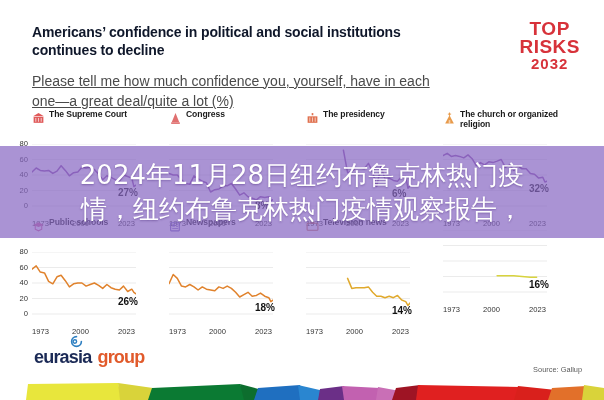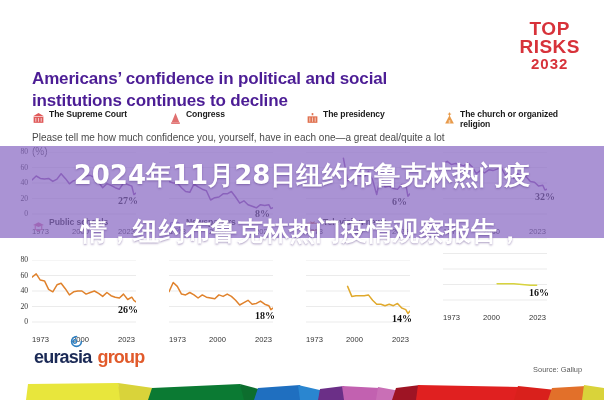--- a/index.html
+++ b/index.html
@@ -9,27 +9,26 @@
     font-family:"Liberation Sans","DejaVu Sans",sans-serif;
     position:relative;
     overflow:hidden;
     -webkit-font-smoothing:antialiased;
   }
   .page{position:relative;width:604px;height:400px;background:#fff;}
 
   
   .header{position:absolute;left:32px;top:24px;width:420px;}
   .headline{
-    font-size:17px;line-height:1.28;font-weight:600;color:#4c1d95;
+    font-size:14px;line-height:1.28;font-weight:600;color:#0f172a;
     letter-spacing:-0.15px;
-    margin-top:44px;
   }
   .subhead{
-    margin-top:19px;
-    font-size:10px;line-height:1.45;color:#4a4a4a;font-weight:400;
+    margin-top:11px;
+    font-size:14px;line-height:1.45;color:#4a4a4a;font-weight:400;text-decoration:underline;
   }
 
   .toprisks{
     position:absolute;right:24px;top:20px;text-align:center;
     color:#d7323a;font-weight:800;letter-spacing:0.5px;
   }
   .toprisks .l1{font-size:19px;line-height:0.96;}
   .toprisks .l2{font-size:19px;line-height:0.96;}
   .toprisks .l3{font-size:15px;line-height:1.05;letter-spacing:1px;}
 
@@ -45,21 +44,21 @@
   .cell.c2{left:274px;}
   .cell.c3{left:411px;}
 
   .cell-head{display:flex;align-items:flex-start;gap:4px;height:22px;}
   .cat-icon{flex:0 0 auto;width:13px;height:13px;position:relative;margin-top:1px;}
   .cat-label{
     font-size:8.6px;font-weight:700;color:#1b1b1b;line-height:1.12;
     letter-spacing:-0.1px;padding-top:0px;
   }
 
-  .plot{position:relative;height:74px;margin-top:20px;font-family:Liberation Serif, serif;}
+  .plot{position:relative;height:74px;margin-top:12px;}
   .plot svg{display:block;}
 
   .ylab{
     position:absolute;left:-22px;font-size:7.6px;color:#333;
     text-align:right;width:18px;
   }
   .xaxis{position:relative;height:12px;margin-top:1px;}
   .xtick{position:absolute;font-size:7.6px;color:#333;}
   .xtick.t0{left:0px;}
   .xtick.t1{left:40px;}
@@ -71,26 +70,25 @@
 
   
   .overlay{
     position:absolute;left:0;top:146px;width:604px;height:92px;
     background:rgba(137,106,196,0.72);
     display:flex;align-items:center;justify-content:center;
     flex-direction:column;
   }
   .overlay-text{
     font-family:"DejaVu Sans","Liberation Sans",sans-serif;
-    color:#ffffff;font-weight:700;font-size:26px;line-height:1.32;
+    color:#ffffff;font-weight:400;font-size:26px;line-height:1.32;
     text-align:center;letter-spacing:0px;
     text-shadow:0 1px 2px rgba(70,40,120,0.45);
     width:560px;
     word-break:break-all;
-    margin-top:22px;
   }
 
   
   .footer{position:absolute;left:0;bottom:0;width:604px;}
   .logo{position:absolute;left:34px;bottom:32px;}
   .logo-mark{
     position:absolute;left:36px;top:-12px;width:13px;height:13px;
   }
   .logo-text{font-size:18px;font-weight:800;letter-spacing:-0.8px;}
   .logo-a{color:#1b2a56;}
@@ -220,21 +218,21 @@
     <div class="plot">
 
       <svg width="104" height="68">
         <line x1="0" y1="62.0" x2="104" y2="62.0" stroke="#e3e3e3" stroke-width="0.7"></line>
               <line x1="0" y1="46.5" x2="104" y2="46.5" stroke="#e3e3e3" stroke-width="0.7"></line>
               <line x1="0" y1="31.0" x2="104" y2="31.0" stroke="#e3e3e3" stroke-width="0.7"></line>
               <line x1="0" y1="15.5" x2="104" y2="15.5" stroke="#e3e3e3" stroke-width="0.7"></line>
               <line x1="0" y1="0.0" x2="104" y2="0.0" stroke="#e3e3e3" stroke-width="0.7"></line>
         <polyline points="0.0,11.6 4.2,9.3 8.3,12.4 12.5,11.6 16.6,12.4 20.8,13.9 25.0,10.9 29.1,14.7 33.3,21.7 37.4,18.6 41.6,20.9 45.8,17.8 49.9,18.6 54.1,17.1 58.2,15.5 62.4,23.3 66.6,20.9 70.7,26.4 74.9,21.7 79.0,24.8 83.2,24.8 87.4,29.4 91.5,30.2 95.7,34.1 99.8,33.3 101.9,38.0 104.0,37.2" fill="none" stroke="#8e4fa8" stroke-width="1.5" stroke-linejoin="round" stroke-linecap="round"></polyline>
       </svg>
-      <div class="endlabel" style="left:92px; top:39.2px;">32%</div>
+      <div class="endlabel" style="left:86.0px; top:39.2px;">32%</div>
     </div>
     <div class="xaxis">
       <span class="xtick t0">1973</span>
       <span class="xtick t1">2000</span>
       <span class="xtick t2">2023</span>
     </div>
   </div>
       </div>
     <div class="row row2" id="row2">
   <div class="cell c0">

